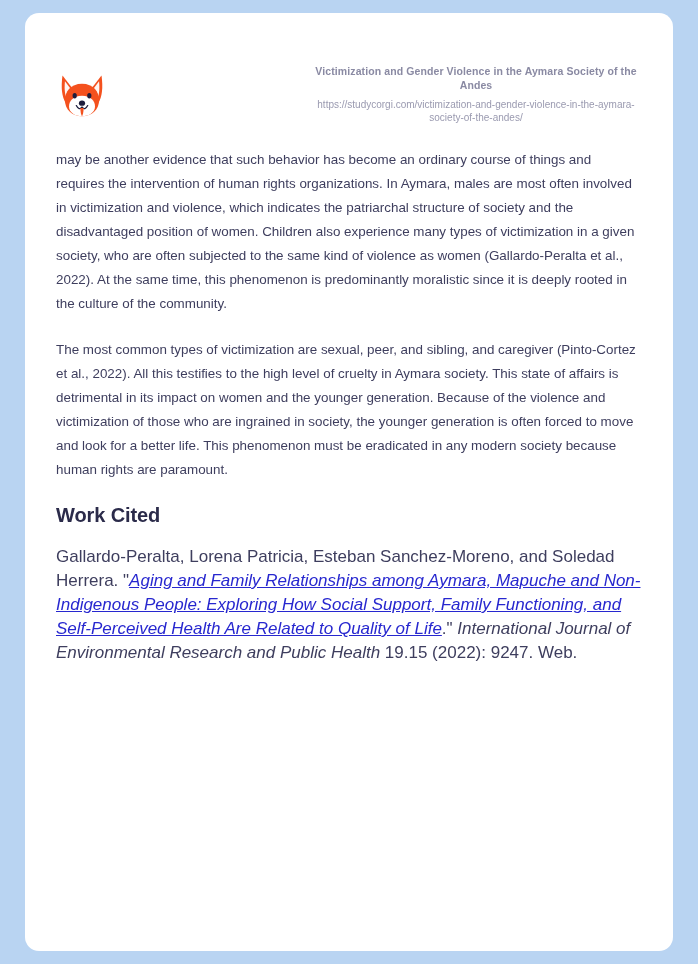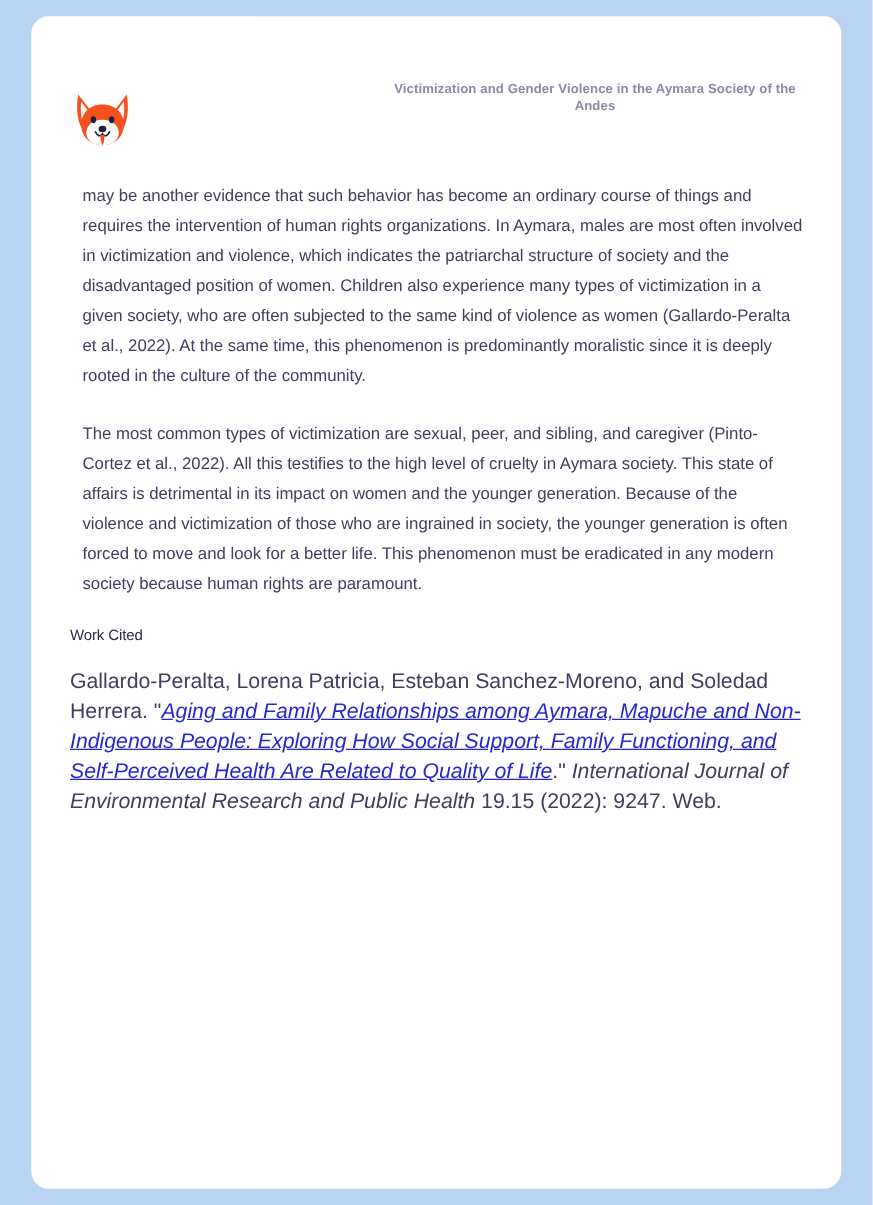--- a/index.html
+++ b/index.html
@@ -87,27 +87,27 @@
 
   
   .doc-body {
     padding: 24px 31px 0 31px;
   }
 
   .para {
     font-size: 13.4px;
     line-height: 24px;
     color: #3e3e5e;
-    margin: 0 0 22px 10px;
+    margin: 0 0 22px 0;
     text-align: left;
   }
 
   .section-heading {
-    font-size: 12px;
-    font-weight: normal;
+    font-size: 20px;
+    font-weight: bold;
     color: #2b2b4a;
     margin: 20px 0 18px 0;
     letter-spacing: -0.1px;
   }
 
   .citation {
     font-size: 17px;
     line-height: 24px;
     color: #3e3e5e;
     margin: 0 0 22px 0;
@@ -147,20 +147,21 @@
 
           <path d="M25 45 C27 49 30 50 32 47 C34 50 37 49 39 45" stroke="#1d1d3c" stroke-width="1.6" fill="none" stroke-linecap="round"></path>
 
           <path d="M30 48 C30 53 31 57 32 58 C33 57 34 53 34 48 Z" fill="#f4511e"></path>
         </svg>
       </span>
     </div>
 
     <div class="header-meta">
       <div class="header-title">Victimization and Gender Violence in the Aymara Society of the Andes</div>
+      <div class="header-url">https://studycorgi.com/victimization-and-gender-violence-in-the-aymara-society-of-the-andes/</div>
     </div>
 
   </div>
 
   <div class="doc-body">
 
     <p class="para">may be another evidence that such behavior has become an ordinary course of things and requires the intervention of human rights organizations. In Aymara, males are most often involved in victimization and violence, which indicates the patriarchal structure of society and the disadvantaged position of women. Children also experience many types of victimization in a given society, who are often subjected to the same kind of violence as women (Gallardo-Peralta et al., 2022). At the same time, this phenomenon is predominantly moralistic since it is deeply rooted in the culture of the community.</p>
     <p class="para">The most common types of victimization are sexual, peer, and sibling, and caregiver (Pinto-Cortez et al., 2022). All this testifies to the high level of cruelty in Aymara society. This state of affairs is detrimental in its impact on women and the younger generation. Because of the violence and victimization of those who are ingrained in society, the younger generation is often forced to move and look for a better life. This phenomenon must be eradicated in any modern society because human rights are paramount.</p>
 
     <h2 class="section-heading">Work Cited</h2>

